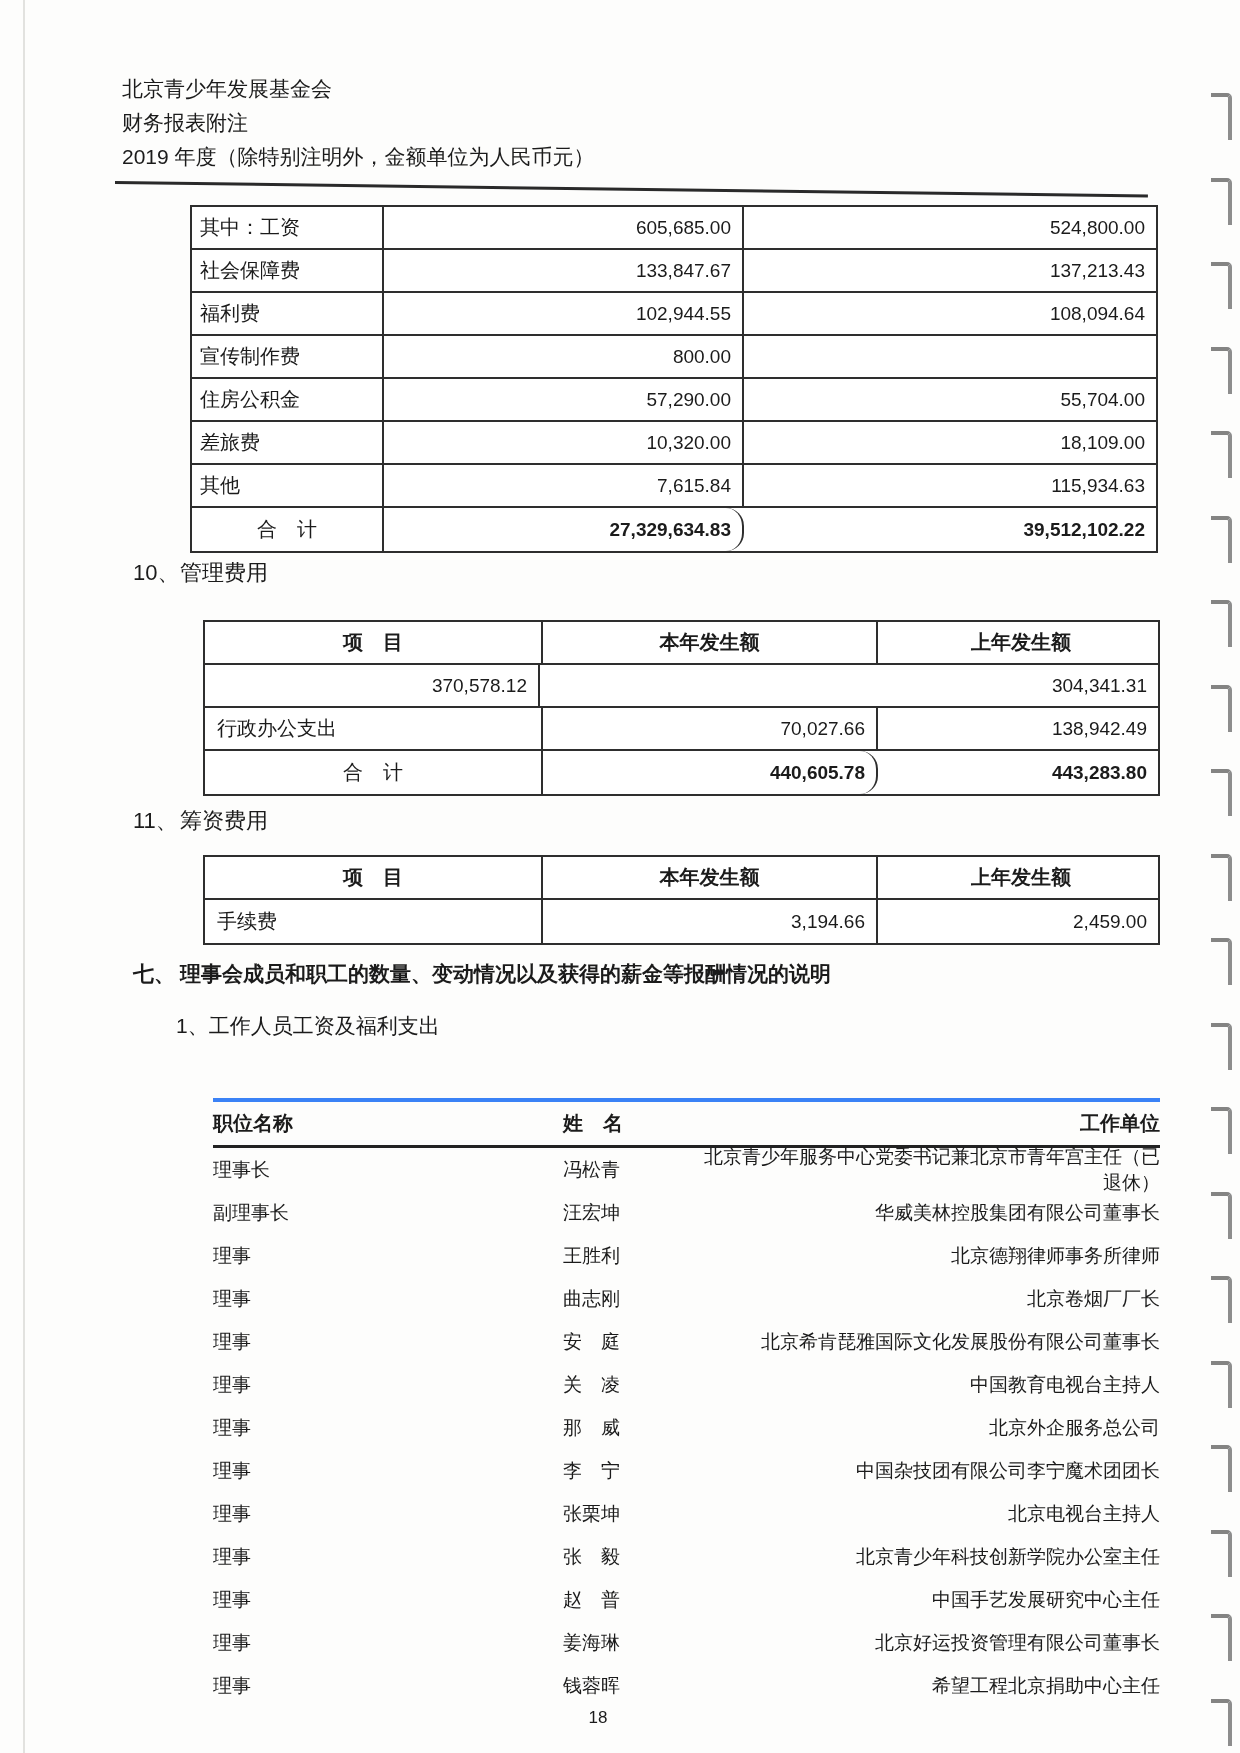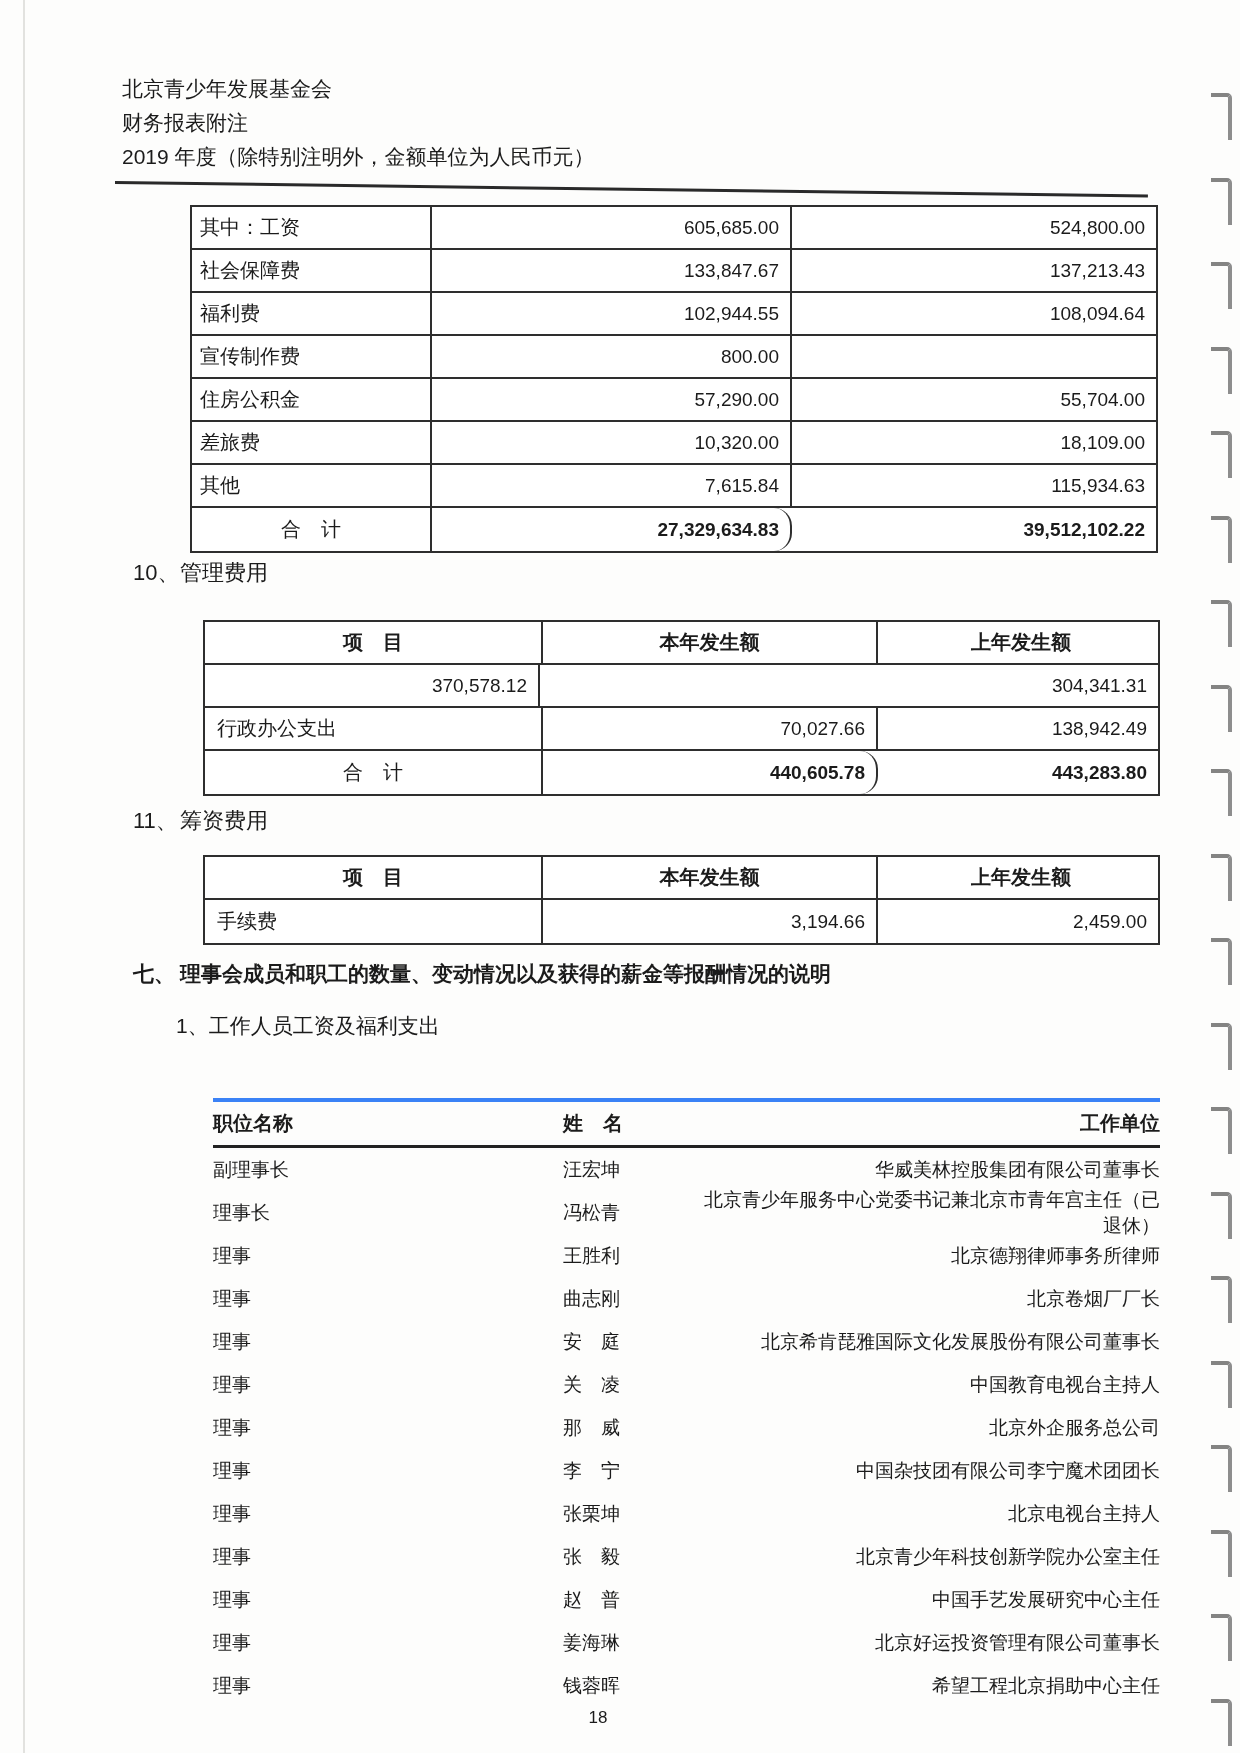--- a/index.html
+++ b/index.html
@@ -31,21 +31,21 @@
   .g-cell:last-child { border-right:none; }
   .lbl { font-size:20px; padding-left:8px; }
   .lbl.indent { }
   .num { justify-content:flex-end; font-size:19px; padding-right:11px; }
   .num.bold { font-weight:700;border-radius:18px; }
   .hdr { justify-content:center; font-size:20px; font-weight:700; }
   .total-lbl { justify-content:center; font-size:20px; }
   
   #tbl1 { left:190px; top:205px; width:968px; }
   #tbl1 .g-row { height:43px; }
-  #tbl1 .c1 { width:240px; }
+  #tbl1 .c1 { width:192px; }
   #tbl1 .c2 { width:360px; }
   #tbl1 .c3 { flex:1; }
   
   .sec-heading { position:absolute; left:133px; font-size:22px; display:flex; }
   .sec-heading .sec-no { width:47px; }
   .sec-heading.bold { font-weight:700; font-size:21px; }
   .sub-heading { position:absolute; left:176px; font-size:21px; }
   
   .exp-table { left:203px; width:957px; }
   .exp-table .g-row { height:43px; }
@@ -199,30 +199,30 @@
   <span>1、</span><span>工作人员工资及福利支出</span>
 </div>
 
 <div id="board">
   <div class="b-header">
     <div class="b-h1">职位名称</div>
     <div class="b-h2">姓　名</div>
     <div class="b-h3">工作单位</div>
   </div>
   <div class="b-row">
+    <div class="b-pos">理事长</div>
+    <div class="b-name">冯松青</div>
+    <div class="b-unit">北京青少年服务中心党委书记兼北京市青年宫主任（已退休）</div>
+  </div>
+  <div class="b-row">
     <div class="b-pos">副理事长</div>
     <div class="b-name">汪宏坤</div>
     <div class="b-unit">华威美林控股集团有限公司董事长</div>
   </div>
   <div class="b-row">
-    <div class="b-pos">理事长</div>
-    <div class="b-name">冯松青</div>
-    <div class="b-unit">北京青少年服务中心党委书记兼北京市青年宫主任（已退休）</div>
-  </div>
-  <div class="b-row">
     <div class="b-pos">理事</div>
     <div class="b-name">王胜利</div>
     <div class="b-unit">北京德翔律师事务所律师</div>
   </div>
   <div class="b-row">
     <div class="b-pos">理事</div>
     <div class="b-name">曲志刚</div>
     <div class="b-unit">北京卷烟厂厂长</div>
   </div>
   <div class="b-row">

